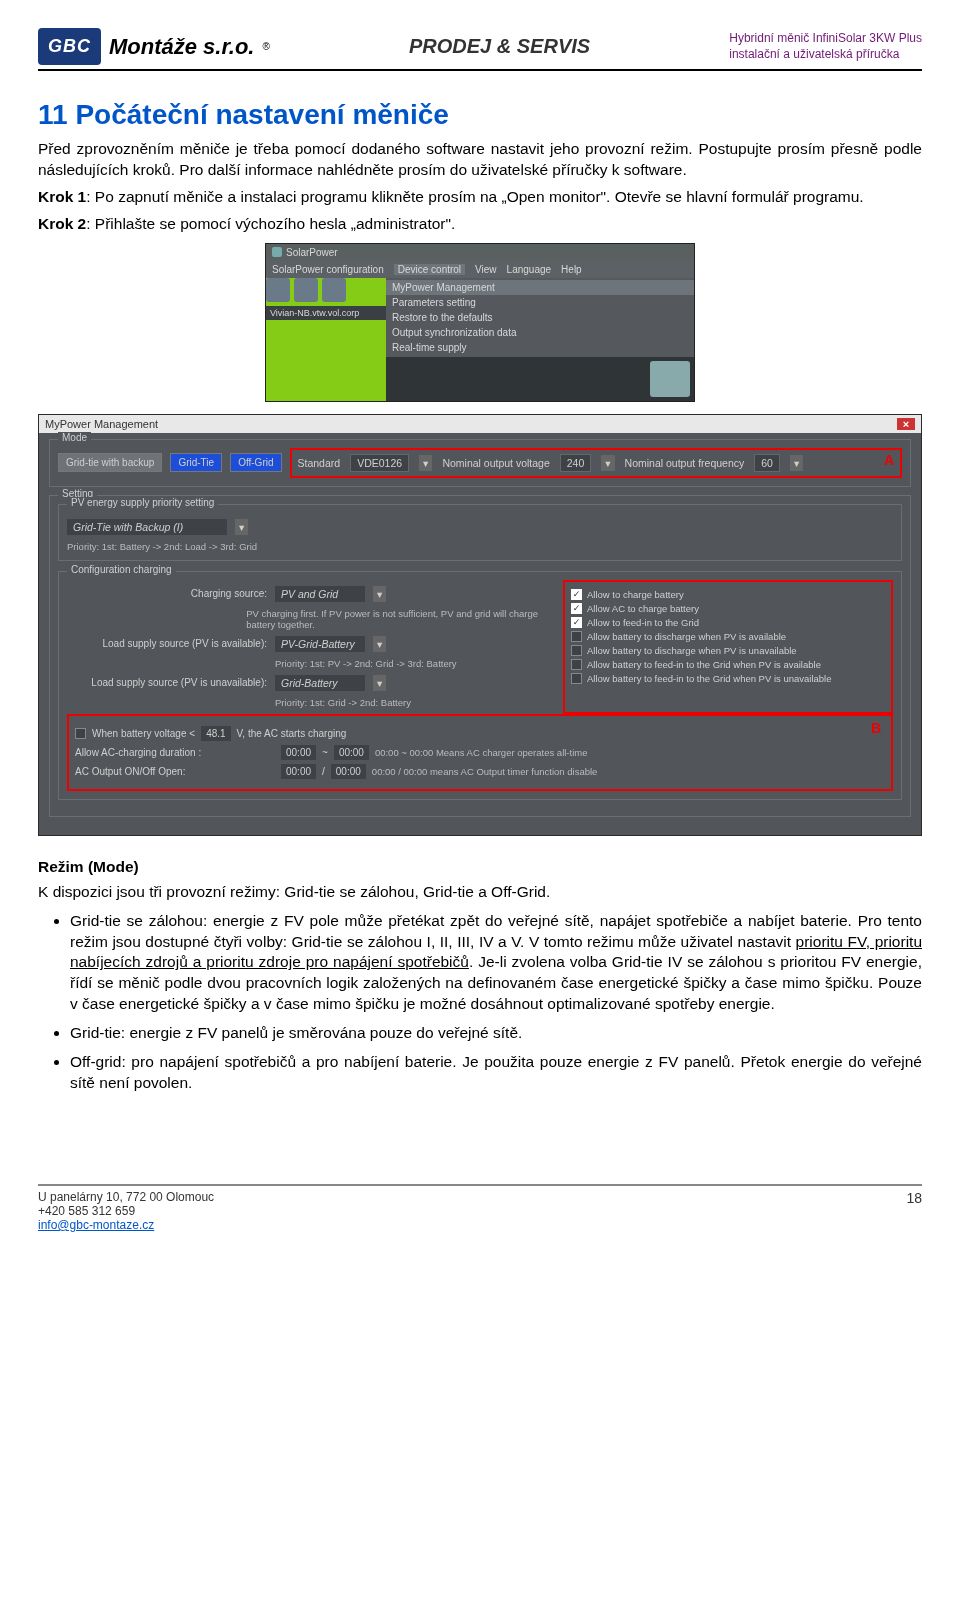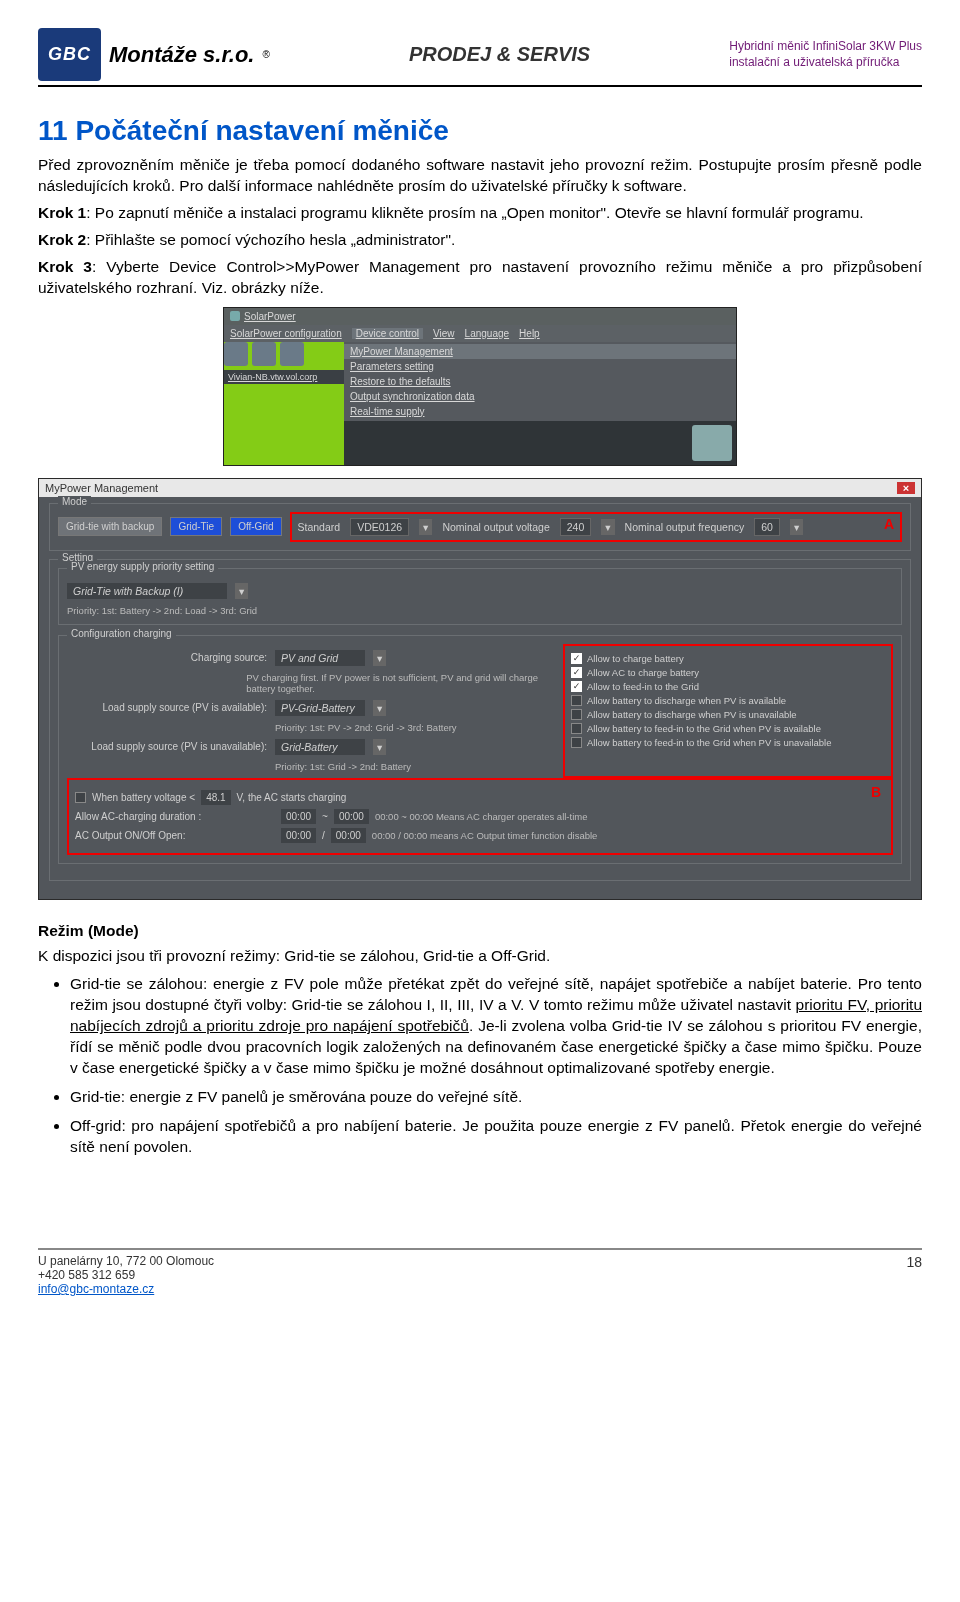--- a/index.html
+++ b/index.html
@@ -13,21 +13,21 @@
   }
   .page { padding: 28px 38px 20px 38px; }
 
   
   .header { display: flex; align-items: center; gap: 8px; border-bottom: 2px solid #000; padding-bottom: 4px; }
   .logo-box {
     background: #1a3a7a;
     color: #fff;
     font-weight: bold;
     font-style: italic;
-    padding: 16px 10px;
+    padding: 8px 10px;
     border-radius: 4px;
     font-size: 18px;
     letter-spacing: 1px;
   }
   .company {
     font-size: 22px;
     font-weight: bold;
     font-style: italic;
     color: #000;
   }
@@ -49,26 +49,25 @@
     font-weight: bold;
     margin-top: 28px;
     margin-bottom: 8px;
   }
   p.body { margin: 6px 0; line-height: 1.35; font-size: 15.5px; text-align: justify; }
   .bold { font-weight: bold; }
 
   
   .ss1-wrap { display: flex; justify-content: center; margin: 8px 0 12px; }
   .ss1 {
-    width: 514px;
+    width: 430px;
     background: #4a4f55;
     border: 1px solid #222;
     font-size: 10px;
     color: #d8d8d8;
-    text-decoration: underline;
   }
   .ss1-title { background: #5a6060; padding: 3px 6px; display:flex; align-items:center; gap:4px; }
   .ss1-dot { width:10px; height:10px; background:#7aa; border-radius:2px; }
   .ss1-menu { background: #5c6165; padding: 3px 6px; display: flex; gap: 10px; }
   .ss1-menu .active { background: #6d747a; padding: 0 4px; }
   .ss1-body { display:flex; }
   .ss1-left { width: 120px; background:#84cc16; padding:0; }
   .ss1-icons { display:flex; gap:4px; margin-bottom:4px; }
   .ss1-ico { width: 24px; height:24px; background:#6a7a88; border-radius:3px; }
   .ss1-tree { background:#3a3f44; padding:2px 4px; font-size:9px; }
@@ -147,23 +146,20 @@
   <h1 class="section-title">11 Počáteční nastavení měniče</h1>
 
   <p class="body">Před zprovozněním měniče je třeba pomocí dodaného software nastavit jeho provozní režim. Postupujte prosím přesně podle následujících kroků. Pro další informace nahlédněte prosím do uživatelské příručky k software.</p>
 
   <p class="body">
     <span class="bold">Krok 1</span><span>: Po zapnutí měniče a instalaci programu klikněte prosím na „Open monitor". Otevře se hlavní formulář programu.</span>
   </p>
   <p class="body">
     <span class="bold">Krok 2</span><span>: Přihlašte se pomocí výchozího hesla „administrator".</span>
   </p>
-  <p class="body">
-    <span class="bold">Krok 3</span><span>: Vyberte Device Control&gt;&gt;MyPower Management pro nastavení provozního režimu měniče a pro přizpůsobení uživatelského rozhraní. Viz. obrázky níže.</span>
-  </p>
 
   <div class="ss1-wrap">
     <div class="ss1">
       <div class="ss1-title">
         <span class="ss1-dot"></span>
         <span>SolarPower</span>
       </div>
       <div class="ss1-menu">
         <span>SolarPower configuration</span>
         <span class="active">Device control</span>

